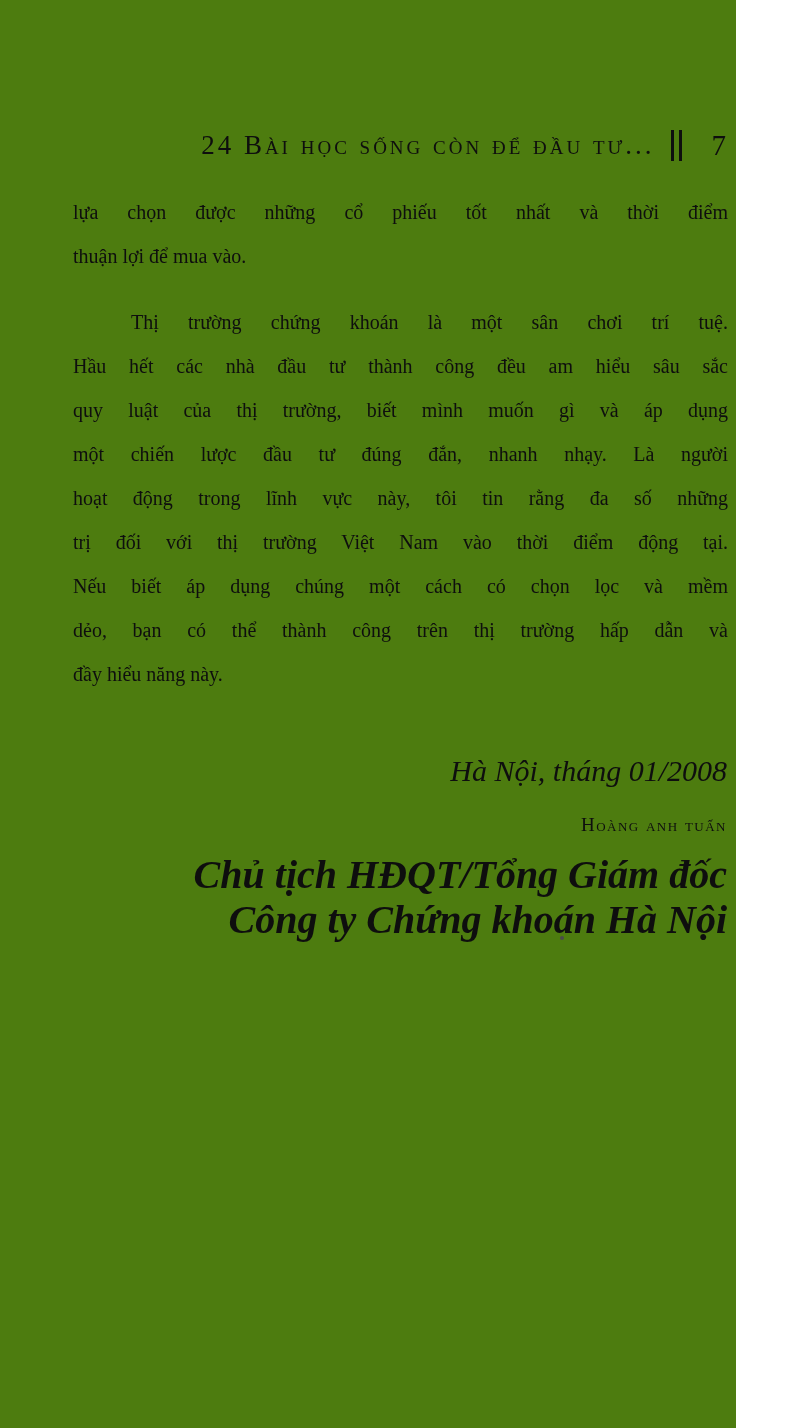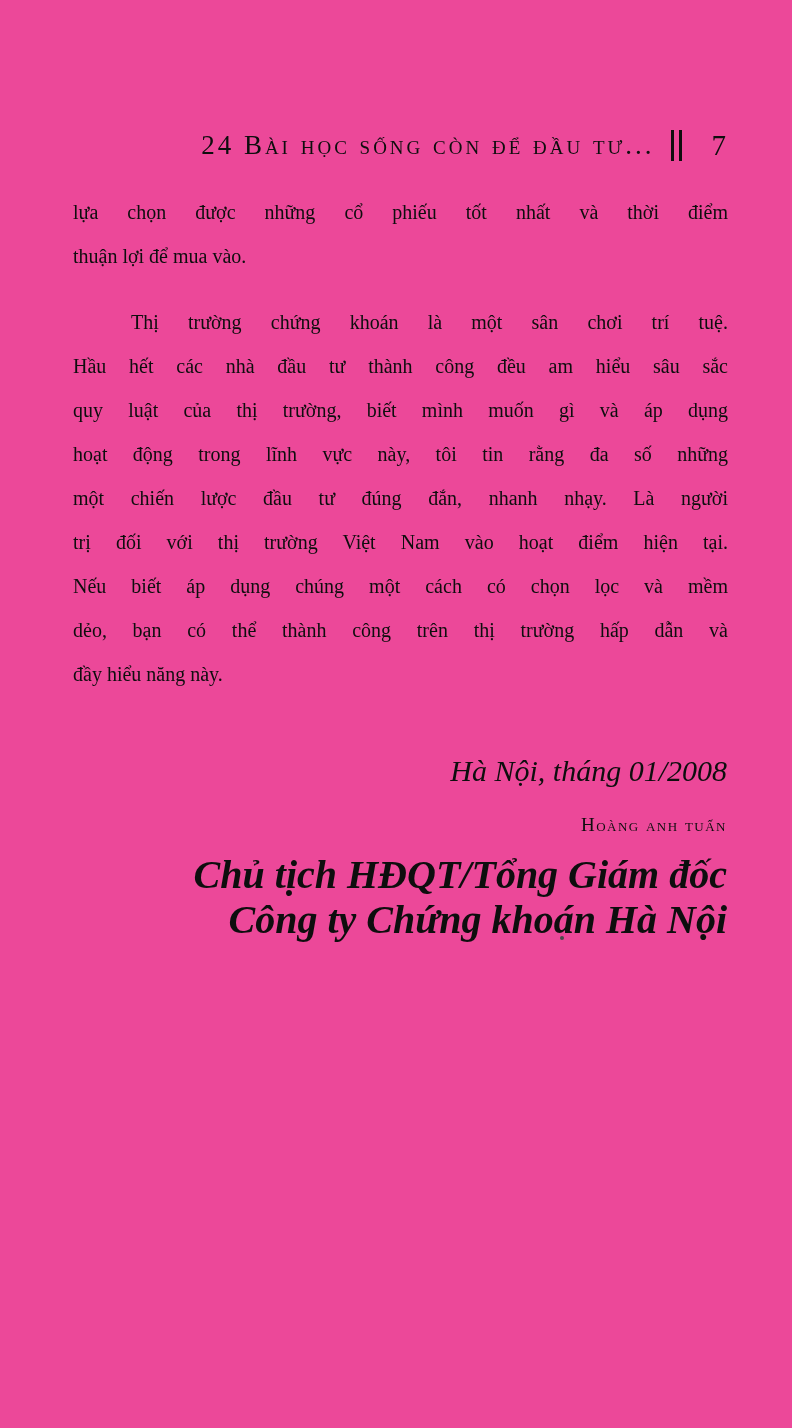--- a/index.html
+++ b/index.html
@@ -1,21 +1,21 @@
 <!DOCTYPE html>
 <html><head>
 <meta charset="utf-8">
 <style>
   * { margin: 0; padding: 0; box-sizing: border-box; }
   html, body { background: #ffffff; }
   .page {
     position: relative;
-    width: 792px;
+    width: 736px;
     height: 1428px;
-    background: #ec4899;
+    background: #4d7c0f;
     font-family: "Liberation Serif", "DejaVu Serif", serif;
     color: #0e0e0e;
     overflow: hidden;
   }
   
   .header {
     position: absolute;
     top: 124px;
     left: 73px;
     width: 655px;
@@ -119,23 +119,23 @@
 
   <div class="bodytext">
     <div class="para para1">
         <div class="line just">lựa chọn được những cổ phiếu tốt nhất và thời điểm</div>
         <div class="line">thuận lợi để mua vào.</div>
       </div>
     <div class="para para2">
         <div class="line just indent">Thị trường chứng khoán là một sân chơi trí tuệ.</div>
         <div class="line just">Hầu hết các nhà đầu tư thành công đều am hiểu sâu sắc</div>
         <div class="line just">quy luật của thị trường, biết mình muốn gì và áp dụng</div>
+        <div class="line just">một chiến lược đầu tư đúng đắn, nhanh nhạy. Là người</div>
         <div class="line just">hoạt động trong lĩnh vực này, tôi tin rằng đa số những</div>
-        <div class="line just">một chiến lược đầu tư đúng đắn, nhanh nhạy. Là người</div>
-        <div class="line just">trị đối với thị trường Việt Nam vào hoạt điểm hiện tại.</div>
+        <div class="line just">trị đối với thị trường Việt Nam vào thời điểm động tại.</div>
         <div class="line just">Nếu biết áp dụng chúng một cách có chọn lọc và mềm</div>
         <div class="line just">dẻo, bạn có thể thành công trên thị trường hấp dẫn và</div>
         <div class="line">đầy hiểu năng này.</div>
       </div>
   </div>
 
   <div class="signature">
     <div class="sig-date">Hà Nội, tháng 01/2008</div>
     <div class="sig-name">Hoàng anh tuấn</div>
     <div class="sig-role">Chủ tịch HĐQT/Tổng Giám đốc</div>

